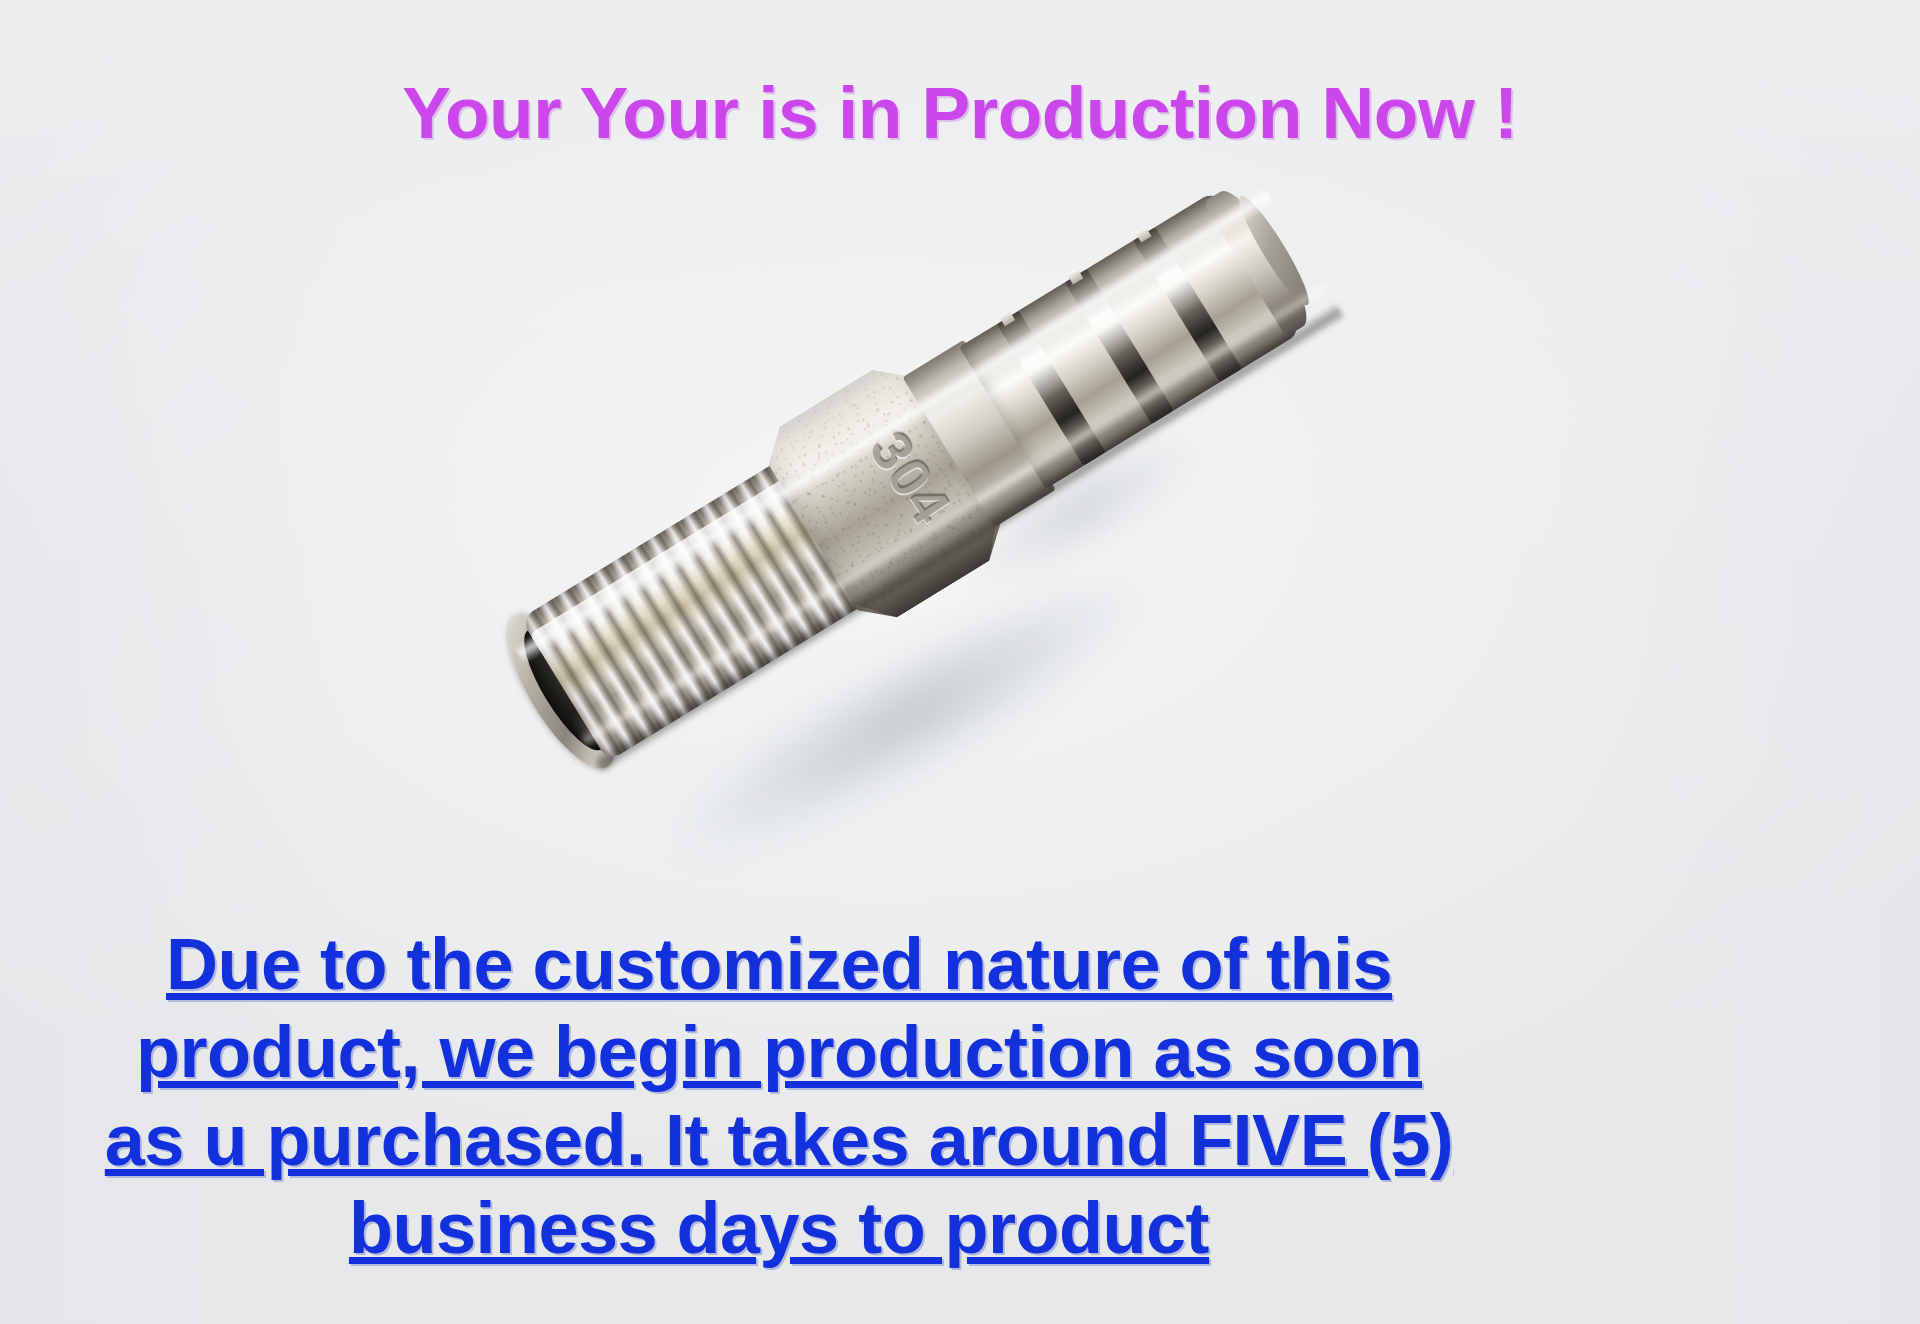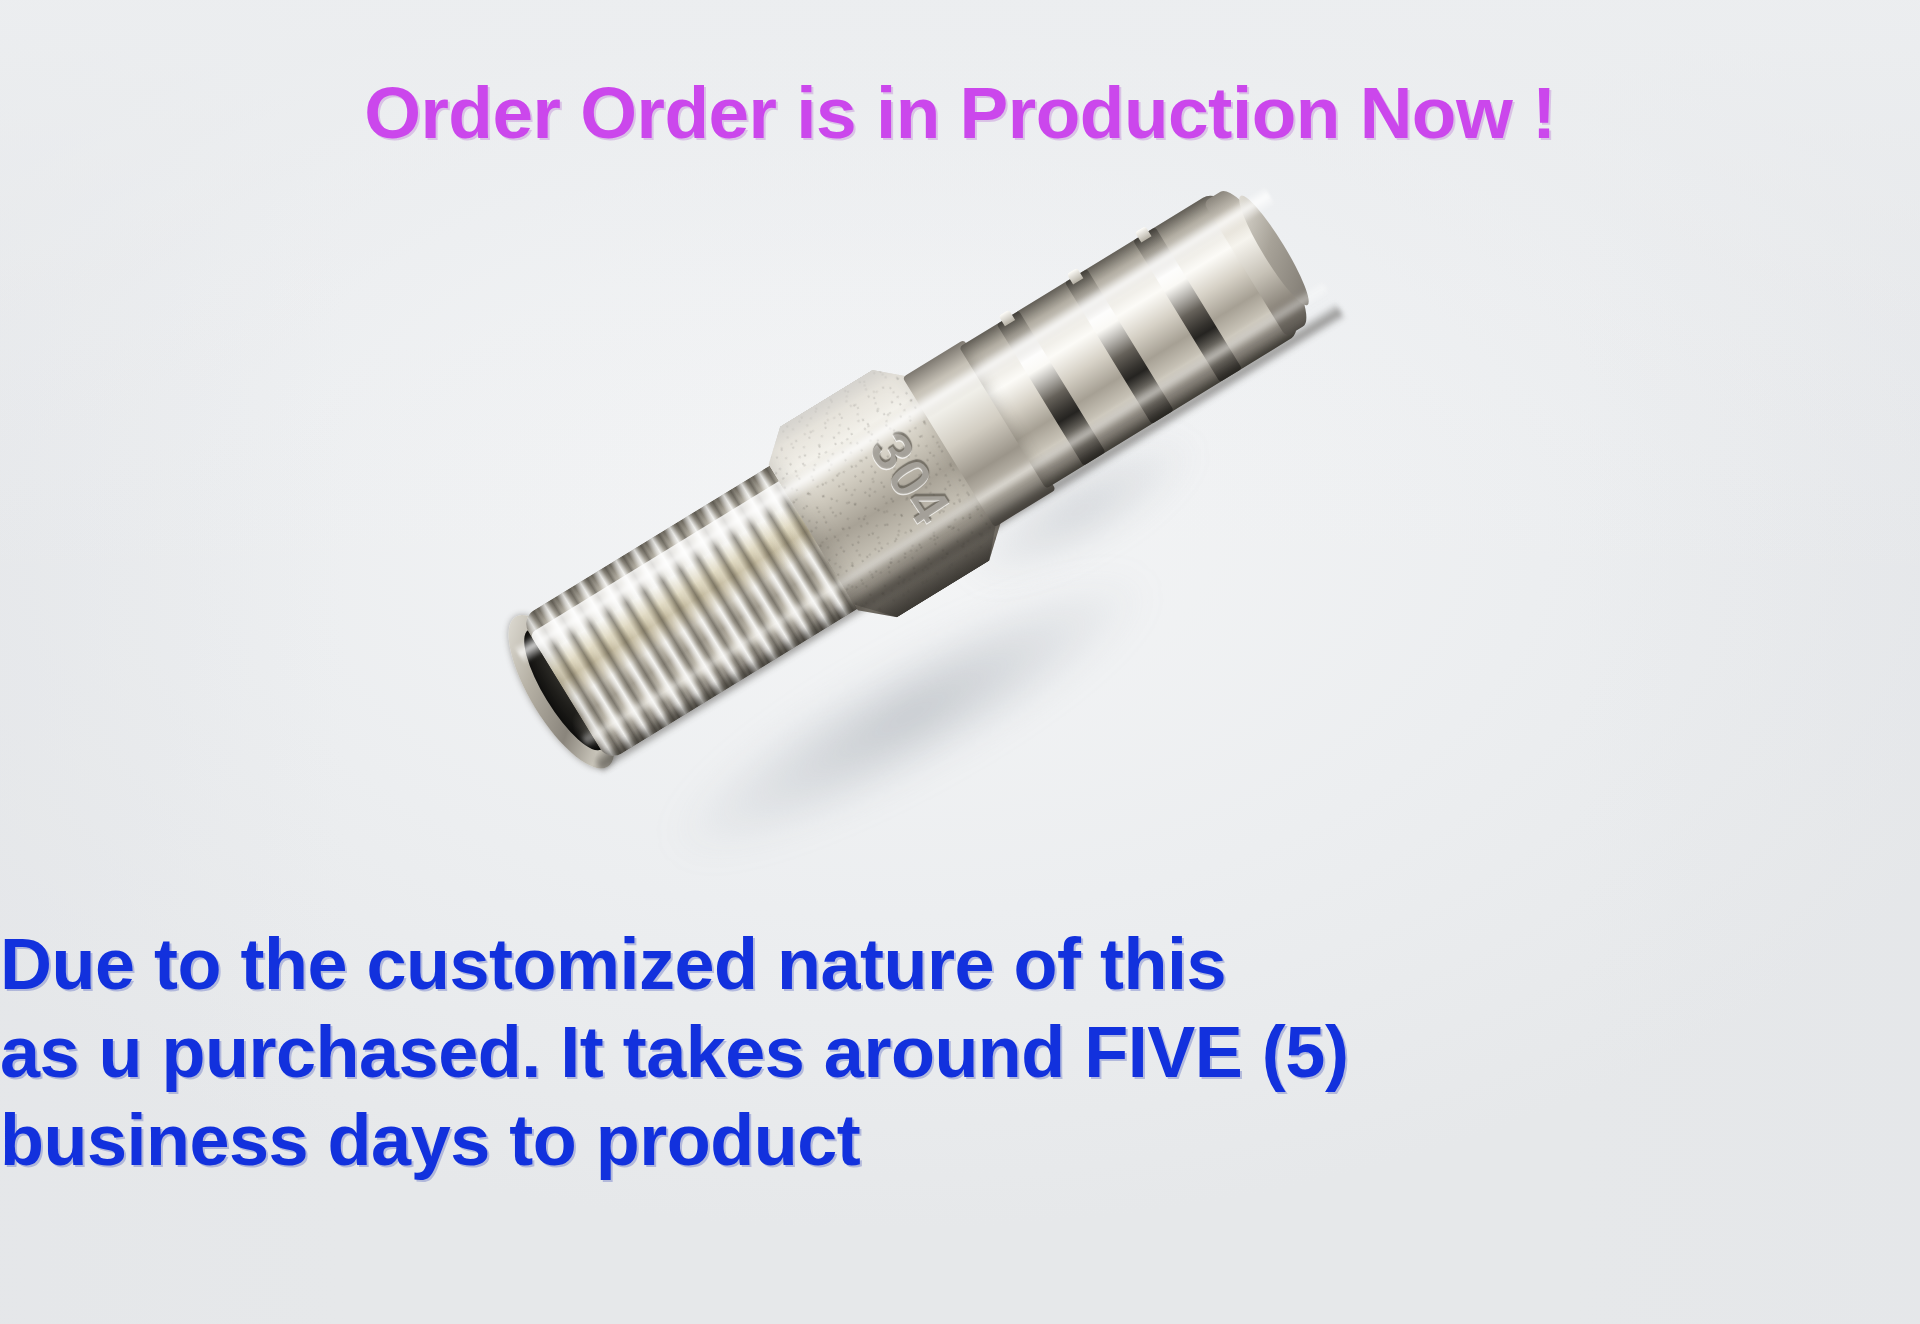--- a/index.html
+++ b/index.html
@@ -48,27 +48,28 @@
     text-shadow: 2px 2px 0 rgba(150,40,190,0.22);
     white-space: nowrap;
   }
 
   
   #body-copy {
     position: absolute;
     top: 920px;
     left: 0;
     width: 1558px;
-    text-align: left;
+    text-align: center;
     color: #1231dd;
     font-weight: 700;
     font-size: 72px;
     line-height: 88px;
     letter-spacing: -0.5px;
     text-shadow: 2px 2px 0 rgba(20,40,170,0.25);
+    text-decoration: underline;
   }
   #body-copy .line { display: block; white-space: nowrap; }
 
   
   #product {
     position: absolute;
     left: 585px;
     top: 385px;
     width: 820px;
     height: 480px;
@@ -402,21 +403,21 @@
     pointer-events: none;
   }
 </style>
 </head>
 <body>
 
 <div id="stage">
 
   <div id="backdrop-shade"></div>
 
-  <div id="headline">Order Order is in Production Now !</div>
+  <div id="headline">Your Your is in Production Now !</div>
 
   <div id="product-shadow"></div>
   <div id="product-shadow-2"></div>
 
   <div id="product">
 
     <div class="end-rim"></div>
     <div class="end-bore"></div>
     <div class="end-bore-sheen"></div>
 
@@ -442,17 +443,18 @@
     <div class="barb-tip"></div>
     <div class="barb-tip-face"></div>
 
     <div class="spec-band"></div>
     <div class="spec-band-low"></div>
     <div class="dark-band-low"></div>
   </div>
 
   <div id="body-copy">
     <span class="line">Due to the customized nature of this</span>
+    <span class="line">product, we begin production as soon</span>
     <span class="line">as u purchased. It takes around FIVE (5)</span>
     <span class="line">business days to product</span>
   </div>
 
 </div>
 
 </body></html>

